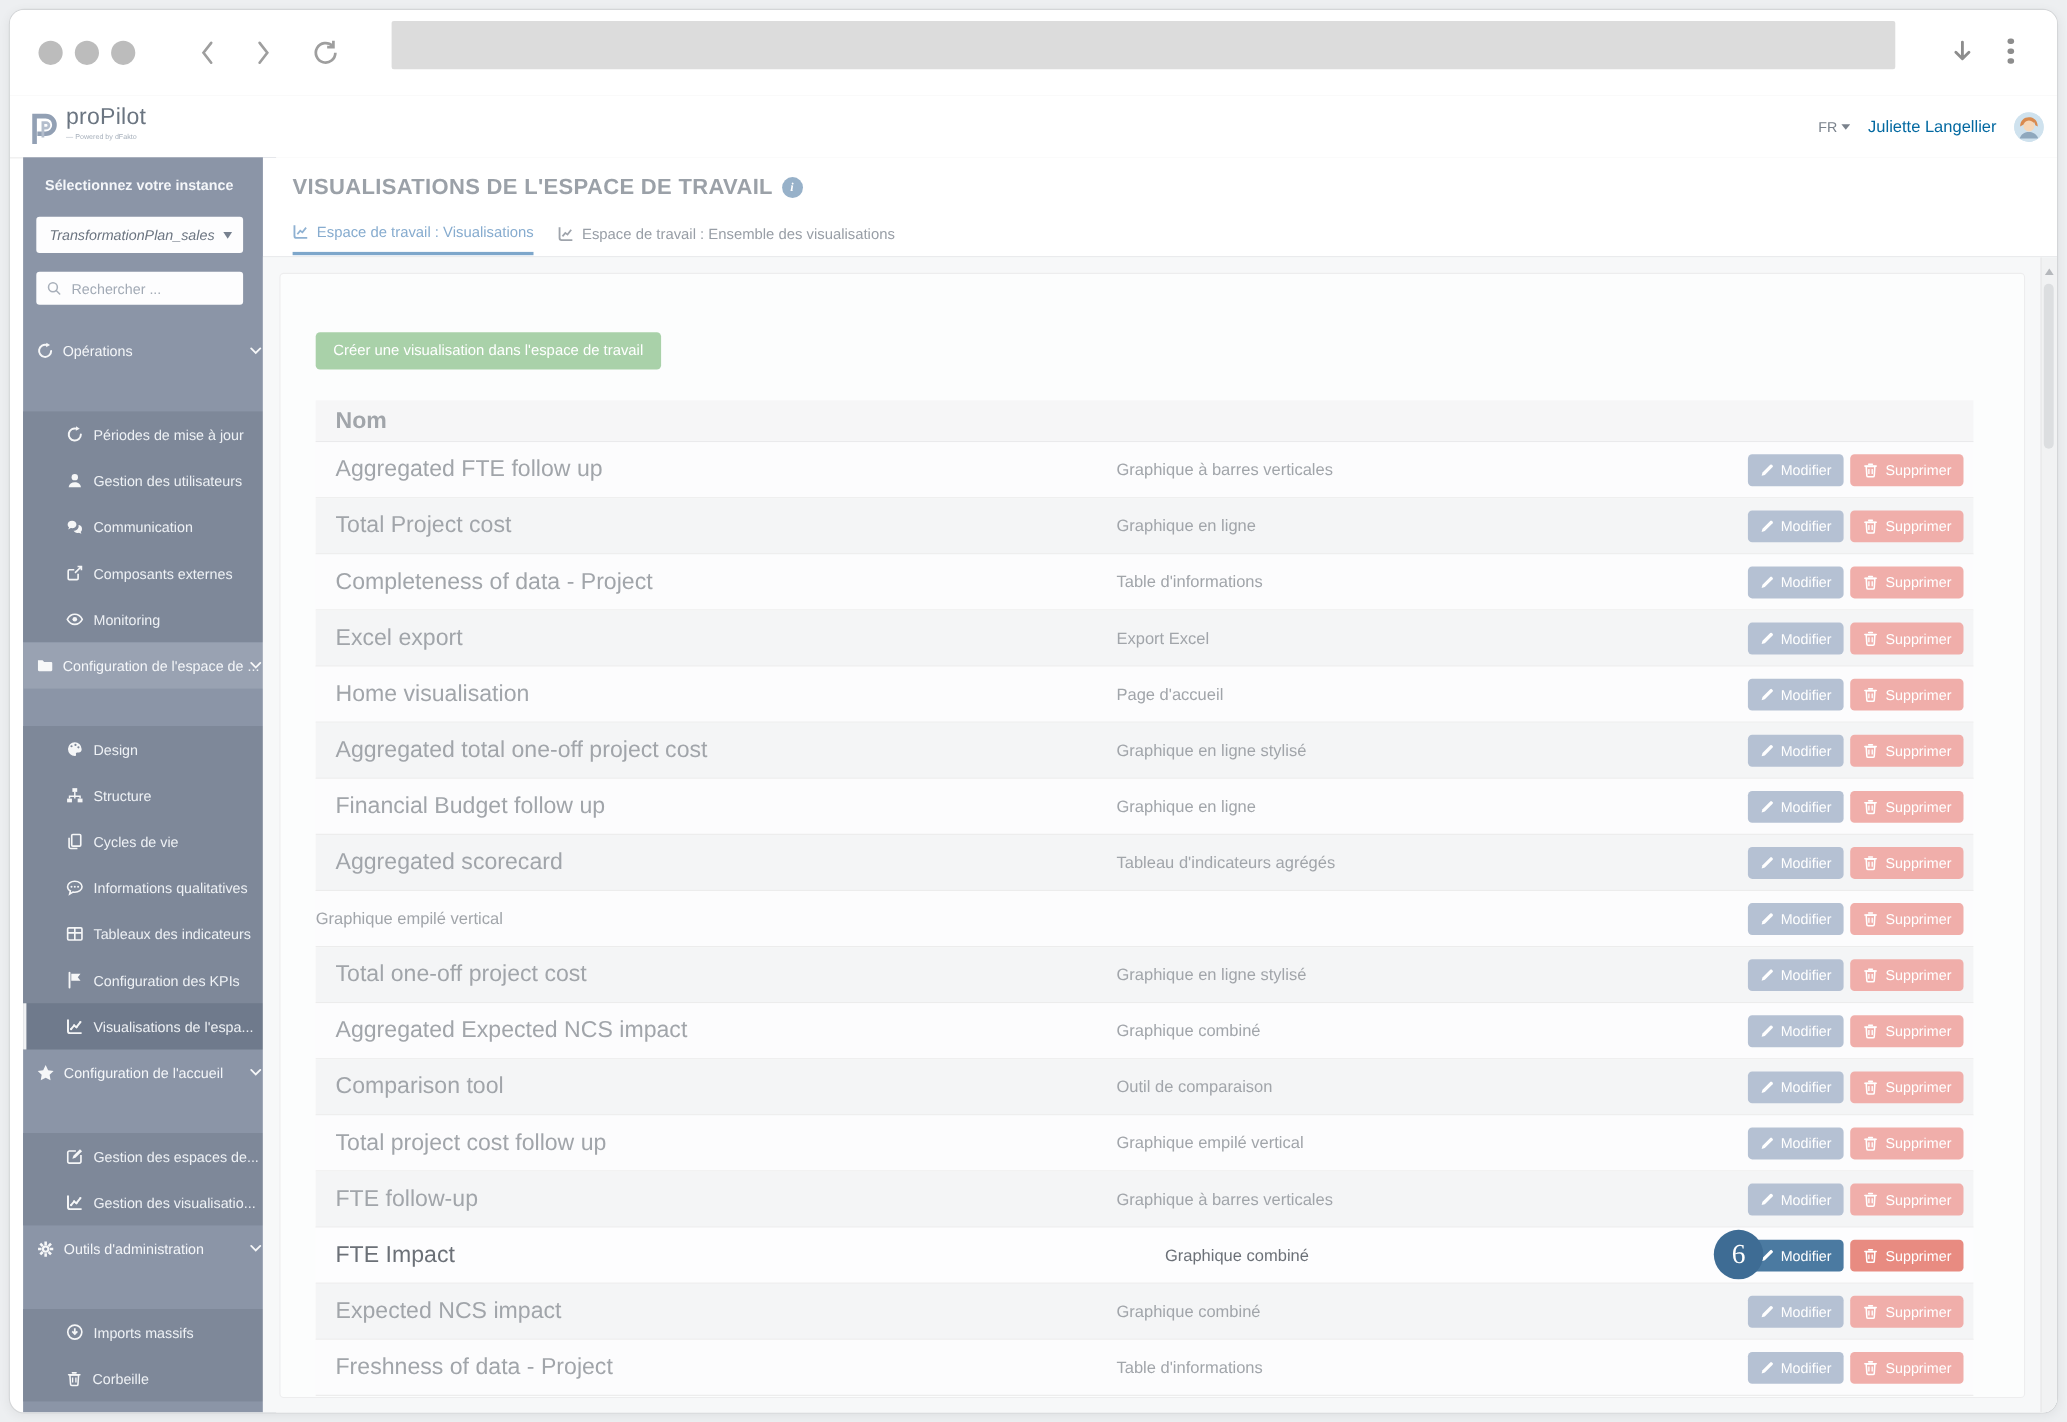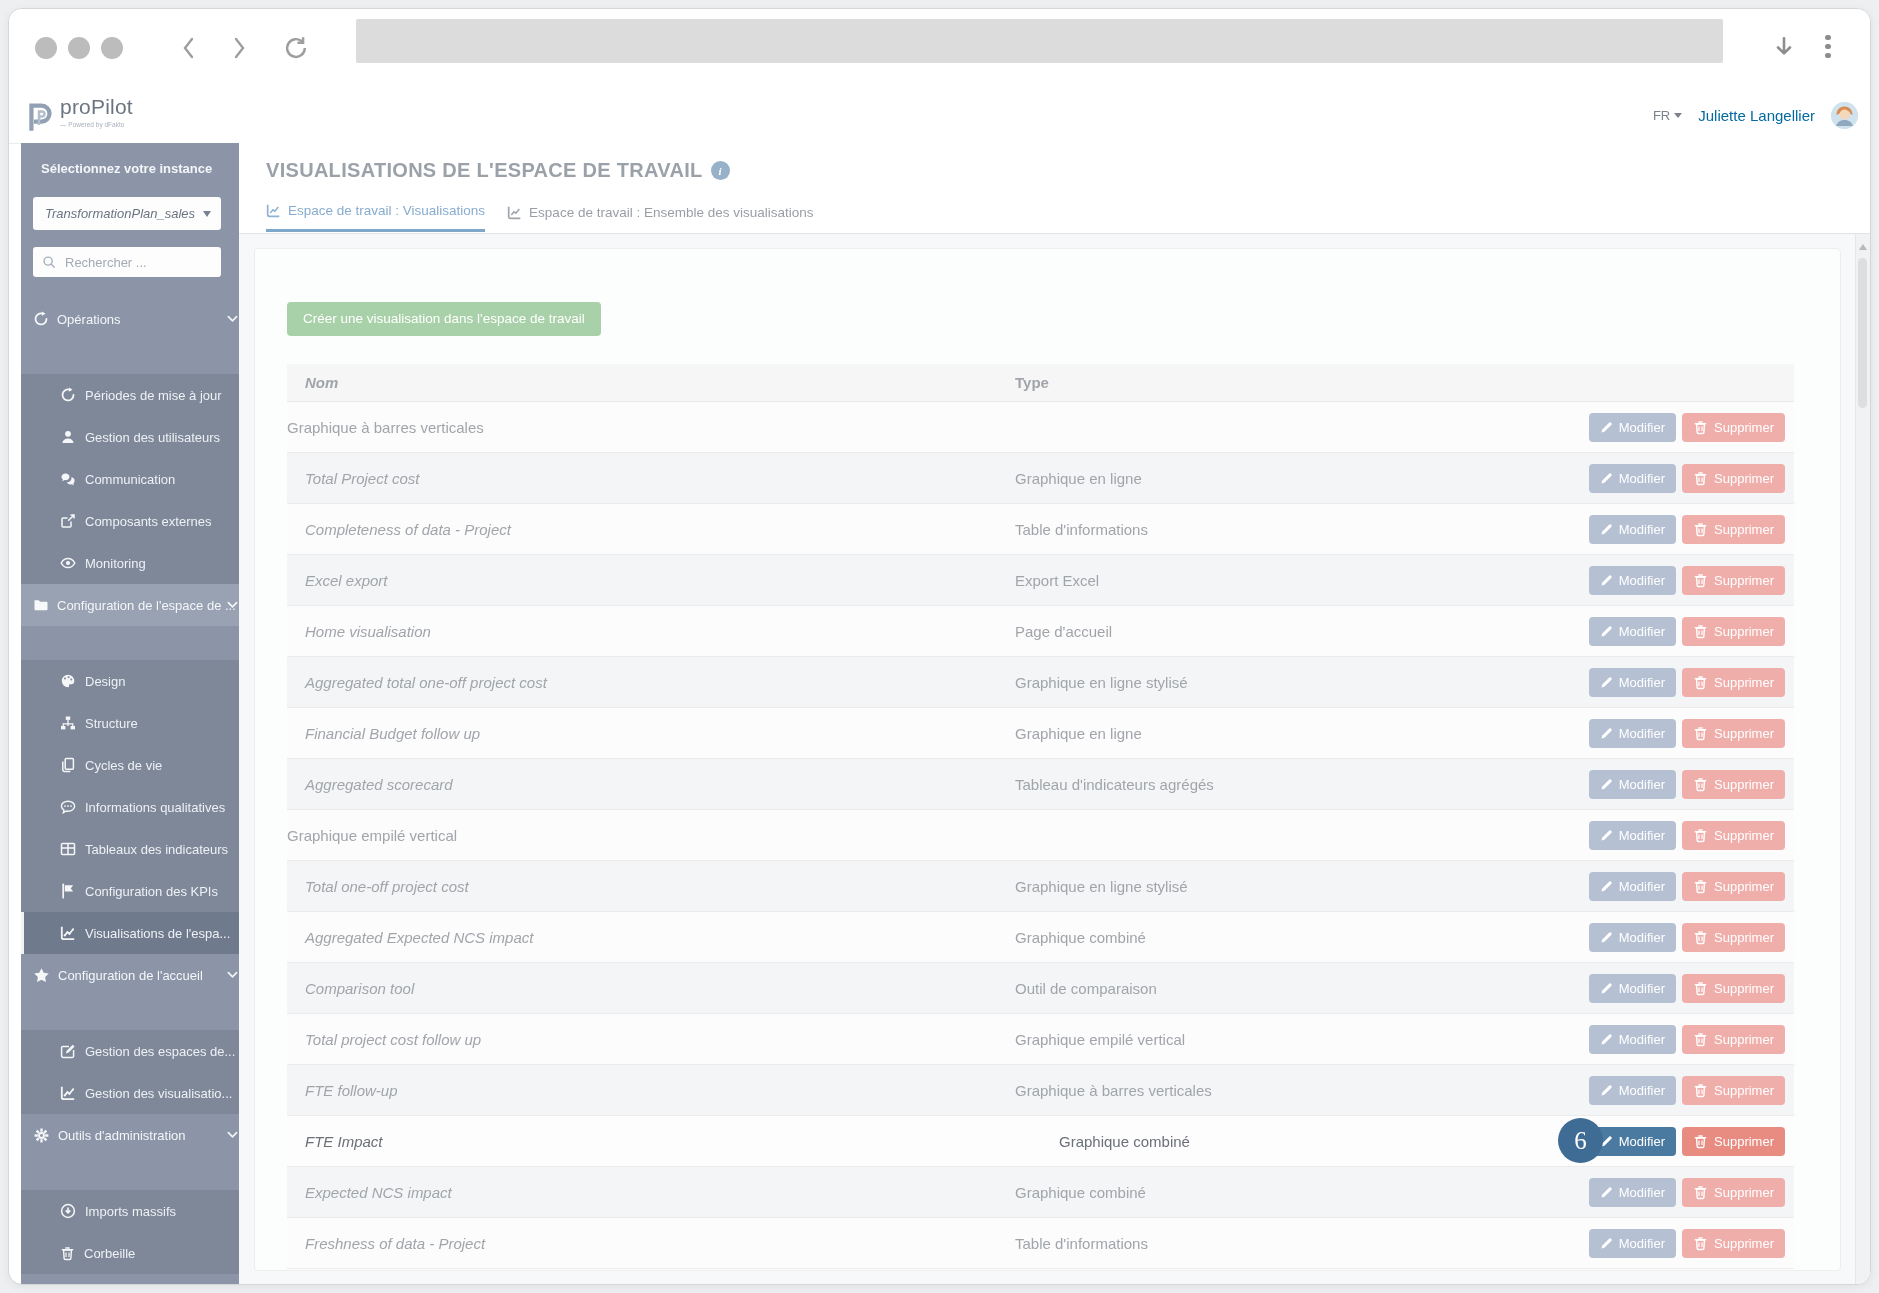--- a/index.html
+++ b/index.html
@@ -83,21 +83,21 @@
   .btn-create{
     position:absolute;left:32px;top:53px;height:34px;line-height:34px;
     background:var(--green,#a9d1a9);color:#fff;font-size:13.5px;
     padding:0 16px;border:none;border-radius:4px;cursor:pointer;
   }
   .table{position:absolute;left:32px;top:115px;width:1507px;}
   .thead{height:37px;background:#f6f6f7;border-bottom:1px solid #e9e9ea;display:flex;align-items:center;font-size:13.5px;font-weight:bold;color:#6e757d;}
   .tr{height:50px;display:flex;align-items:center;border-bottom:1px solid #ececec;position:relative;}
   .tr:nth-child(odd){background:#fcfcfd;}
   .tr:nth-child(even){background:#f4f5f6;}
-  .cell-name{width:728px;padding-left:18px;box-sizing:border-box;font-size:15px;color:#a1a5aa;white-space:nowrap;font-style:italic;}
+  .cell-name{width:728px;padding-left:18px;box-sizing:border-box;font-size:21px;color:#a1a5aa;white-space:nowrap;}
   .cell-type{flex:1;font-size:15px;color:#a1a5aa;white-space:nowrap;}
   .cell-actions{width:196px;display:flex;justify-content:flex-end;align-items:center;gap:6px;padding-right:9px;box-sizing:border-box;}
   .btn{height:29px;border:none;border-radius:4px;color:#fff;font-size:13px;display:inline-flex;align-items:center;gap:6px;padding:0 11px;cursor:pointer;font-family:inherit;}
   .btn .icon{opacity:1;}
   .btn-mod{background:var(--modifier,#b5c1d3);}
   .btn-del{background:var(--supprimer,#f0aeaa);}
   .tr.highlight{background:#fdfdfe;z-index:5;gap:44px;}
   .tr.highlight .cell-name,.tr.highlight .cell-type{color:#6b7077;}
   .tr.highlight .btn-mod{background:var(--modifier-active,#4b7aa1);}
   .tr.highlight .btn-del{background:var(--supprimer-active,#e88b81);}
@@ -445,25 +445,25 @@
       </div>
     </div>
     <div class="main-sep"></div>
 
     <div class="content">
       <div class="card">
         <button class="btn-create">Créer une visualisation dans l'espace de travail</button>
         <div class="table">
           <div class="thead">
             <div class="cell-name">Nom</div>
-            <div class="cell-type">Type</div>
             <div class="cell-actions"></div>
           </div>
           <div id="table-body">
               <div class="tr">
+                <div class="cell-name">Aggregated FTE follow up</div>
                 <div class="cell-type">Graphique à barres verticales</div>
                 <div class="cell-actions">
                   <button class="btn btn-mod">
                     <span class="icon">
                       <svg width="13" height="13" viewBox="0 0 16 16">
                         <path d="M1.8 14.2l1-3.6 8.7-8.7a1.3 1.3 0 0 1 1.8 0l.8.8a1.3 1.3 0 0 1 0 1.8l-8.7 8.7z" fill="currentColor"></path>
                       </svg>
                     </span>
                     <span>Modifier</span>
                   </button>

